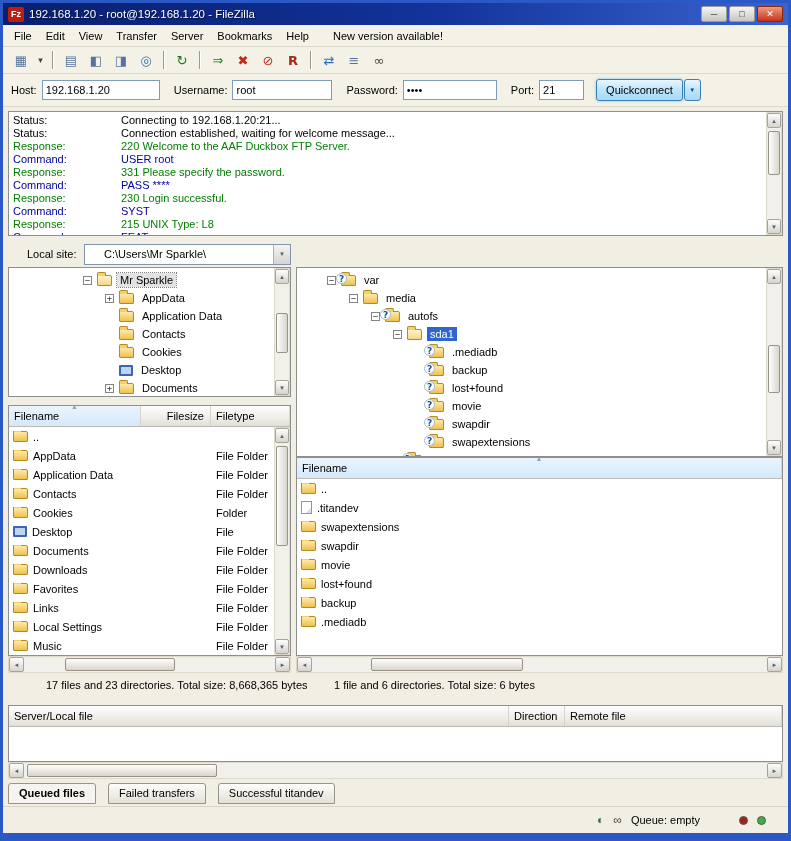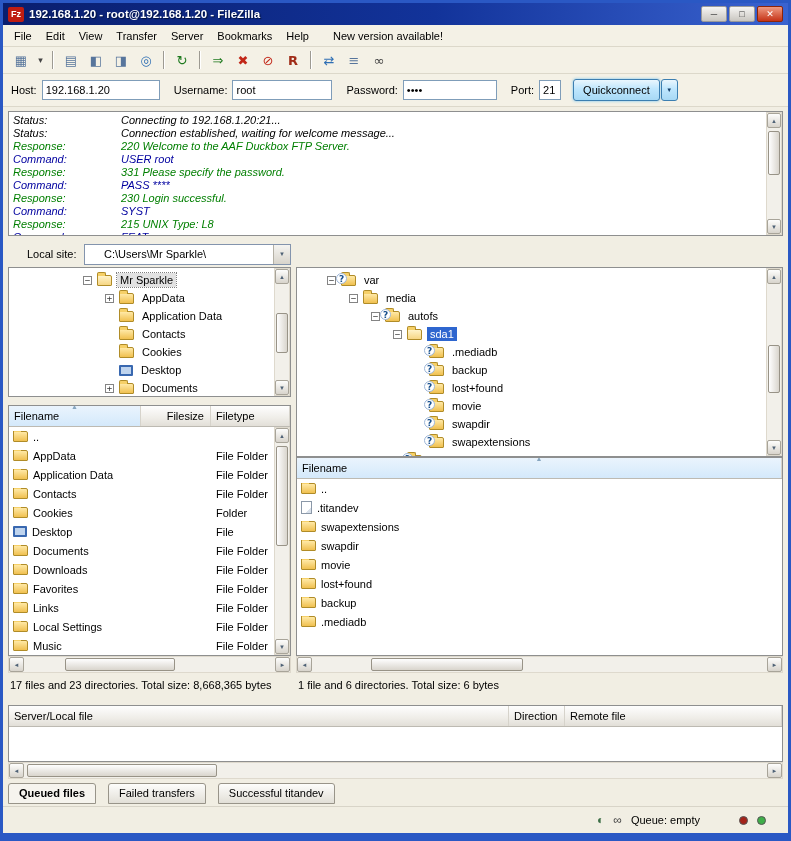--- a/index.html
+++ b/index.html
@@ -7,46 +7,46 @@
   body { font-family:"Liberation Sans","DejaVu Sans",sans-serif; font-size:11px; color:#000; background:#6b6b6b; }
   #win { position:relative; width:791px; height:841px; background:#2a58c4; overflow:hidden; }
   .abs { position:absolute; }
 
   
   .client { left:3px; top:25px; width:785px; height:808px; background:#f1eee3; }
   .titlebar { left:3px; top:3px; width:785px; height:22px;
     background:linear-gradient(90deg,#091e6e 0%,#12339a 55%,#3a63d0 100%);
     display:flex; align-items:center; gap:5px; padding:0 5px; }
   .app-icon { width:16px; height:15px; background:#bf1d12; color:#fff; font:bold 9px/15px "Liberation Sans",sans-serif; text-align:center; border-radius:2px; flex:none; }
-  .title-text { flex:1; color:#fff; font-weight:bold; font-size:11.5px; white-space:nowrap; overflow:hidden; text-shadow:1px 1px 1px #00103a; }
+  .title-text { flex:1; color:#fff; font-weight:normal; font-size:11.5px; white-space:nowrap; overflow:hidden; text-shadow:1px 1px 1px #00103a; }
   .win-buttons { display:flex; gap:2px; flex:none; }
   .wbtn { width:26px; height:16px; display:flex; align-items:center; justify-content:center; font-size:9px; border:1px solid #9a9a9a; border-radius:2px; background:linear-gradient(#f6f5f3,#c9c6c0); color:#333; }
   .wbtn.close { background:linear-gradient(#ef9b82,#c53317); color:#fff; border-color:#8e2408; }
 
   .menubar { left:3px; top:25px; width:785px; height:22px; background:#f4f1e6; border-bottom:1px solid #dcd8ca; display:flex; align-items:center; padding-left:4px; }
   .menu-item { padding:3px 7px; white-space:nowrap; }
   .menu-item.update-note { margin-left:10px; }
 
   .toolbar { left:3px; top:47px; width:785px; height:27px; background:#f4f1e6; border-bottom:1px solid #dcd8ca; display:flex; align-items:center; padding-left:6px; gap:1px; }
   .tb-btn { width:24px; height:22px; background:transparent; border:1px solid transparent; font-size:13px; font-family:"DejaVu Sans",sans-serif; display:flex; align-items:center; justify-content:center; border-radius:2px; }
   .tb-btn.narrow { width:13px; font-size:9px; }
   .tb-sep { width:2px; height:18px; border-left:1px solid #9d9a92; border-right:1px solid #fff; margin:0 4px; }
 
   .quickbar { left:3px; top:74px; width:785px; height:33px; background:#f4f1e6; border-bottom:1px solid #dcd8ca; display:flex; align-items:center; padding-left:8px; }
   .qlabel { margin-right:5px; white-space:nowrap; }
   .qlabel.gap { margin-left:14px; }
   .qinput { height:20px; border:1px solid #7f9db9; padding:0 3px; font:11px "Liberation Sans",sans-serif; background:#fff; }
-  .qinput.host { width:118px; } .qinput.user { width:100px; } .qinput.pass { width:94px; } .qinput.port { width:22px; }
+  .qinput.host { width:118px; } .qinput.user { width:100px; } .qinput.pass { width:94px; } .qinput.port { width:45px; }
   .qc-btn { margin-left:12px; height:22px; padding:0 9px; font:11px "Liberation Sans",sans-serif; color:#000;
     border:1px solid #3c7fb1; border-radius:3px; background:linear-gradient(#eaf6fd,#bee6fd 45%,#a7d9f5);
     box-shadow:0 0 3px #6fc1f0; }
   .qc-dd { margin-left:1px; width:17px; height:22px; font-size:6px; color:#17406b; border:1px solid #3c7fb1; border-radius:3px; background:linear-gradient(#eaf6fd,#bee6fd 45%,#a7d9f5); }
 
   .white-box { background:#fff; border:1px solid #8e8f8f; overflow:hidden; }
-  .log-lines { padding:2px 4px;font-style:italic; }
+  .log-lines { padding:2px 4px; }
   .log-line { line-height:13px; white-space:nowrap; }
   .log-label { display:inline-block; width:108px; }
 
   .sitebar { display:flex; align-items:center; height:24px; }
   .sitelabel { flex:none;margin-left:19px; }
   .combo { flex:1; height:21px; border:1px solid #8394ad; background:#fff; display:flex; align-items:center; overflow:hidden; }
   .combo-text { flex:1; padding-left:19px; white-space:nowrap; overflow:hidden; }
   .combo-btn { flex:none; width:17px; height:100%; background:linear-gradient(#f5f4f1,#d8d4cb); border-left:1px solid #b4b0a5; font-size:6px; display:flex; align-items:center; justify-content:center; color:#4f6276; }
 
   
@@ -72,21 +72,21 @@
   .hcell { position:relative; height:100%; display:flex; align-items:center; padding-left:5px; border-right:1px solid #d6d3cb; overflow:hidden; }
   .hcell.right { justify-content:flex-end; padding-right:6px; }
   .hcell.sorted { background:linear-gradient(#eaf4fd,#d4e9fb); }
   .sortmark { position:absolute; top:-3px; left:50%; transform:translateX(-50%); font-size:7px; color:#87a6c0; }
   .lrow { display:flex; height:19px; align-items:center; }
   .lcell { overflow:hidden; white-space:nowrap; }
   .lcell.name { display:flex; align-items:center; padding-left:4px; }
   .lcell.size { text-align:right; padding-right:6px; }
   .lcell.type { padding-left:5px; }
 
-  .panel-status { white-space:nowrap; }
+  .panel-status { white-space:nowrap;margin-left:36px; }
 
   .queue-body { height:35px; background:#fff; }
 
   .tabs { display:flex; gap:2px; }
   .tab { height:21px; padding:3px 10px 0; border:1px solid #989489; border-radius:3px 3px 0 0; background:linear-gradient(#fdfdfb,#e2dfd7); white-space:nowrap; }
   .tab.active { font-weight:bold; background:#f6f4ee; }
 
   .statusbar { left:3px; top:806px; width:785px; height:27px; background:#f1eee3; border-top:1px solid #d8d4c8; display:flex; align-items:center; justify-content:flex-end; gap:9px; padding-right:22px; }
   .sb-icon { font-size:12px; color:#3c6e46; }
   .sb-icon.dark { color:#444; }

